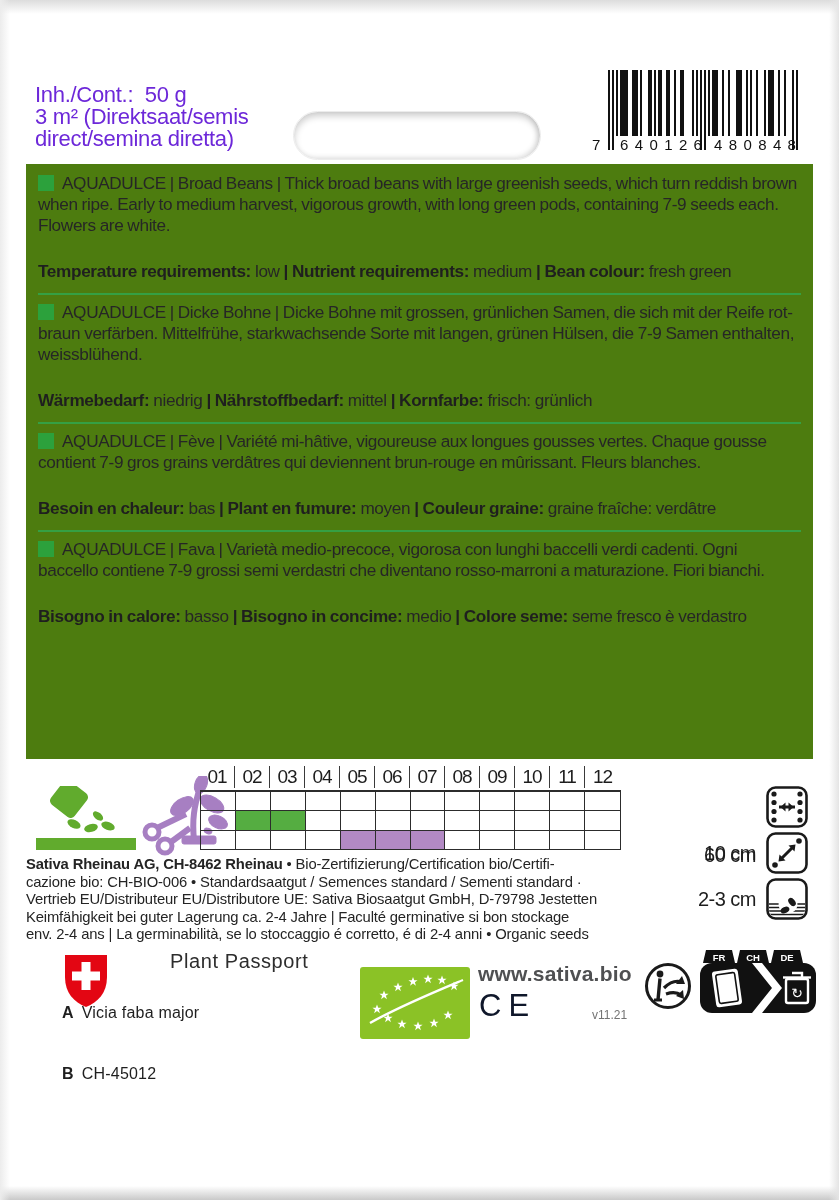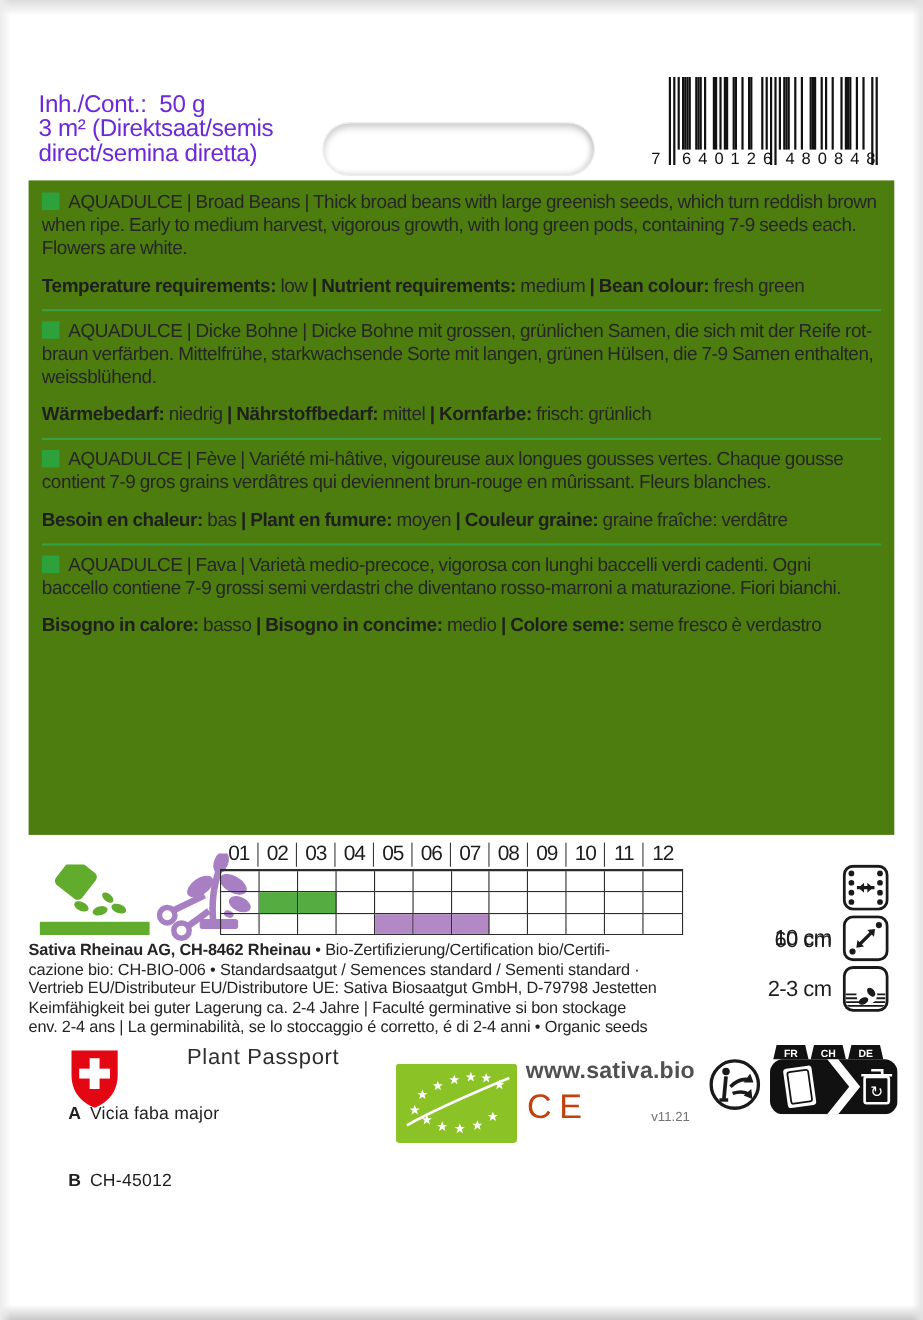--- a/index.html
+++ b/index.html
@@ -46,21 +46,21 @@
   .barcode .digits.g2 { left:126px; width:82px; }
 
   
   .lang-panel { position:absolute; left:26px; top:164px; width:787px; height:595px;
     background:#4d7c0f; padding:2px 10px; }
   .lang-section { padding:7px 2px 11px 2px; }
   .lang-desc { font-size:17.2px; line-height:21px; letter-spacing:-0.35px;
     word-spacing:-0.5px; color:#262626; }
   .bullet { display:inline-block; width:16px; height:16px; background:#2ca13c;
     margin-right:8px; vertical-align:-2px; }
-  .lang-attrs { margin-top:13px; font-size:17.2px; line-height:21px;
+  .lang-attrs { margin-top:25px; font-size:17.2px; line-height:21px;
     letter-spacing:-0.35px; word-spacing:-0.5px; }
   .lang-attrs b { font-weight:bold; color:#1f1f1f; }
   .lang-sep { border:none; border-top:2.5px solid #35a044; margin:0 2px; }
 
   
   .cal-header { position:absolute; left:200px; top:766px; width:420px; height:24px;
     display:flex; }
   .cal-header .mcell { width:35px; height:22px; line-height:22px; text-align:center;
     font-size:19px; letter-spacing:-1px; color:#1d1d1d;
     border-right:1.5px solid #3a3a3a; }
@@ -98,21 +98,21 @@
     letter-spacing:0.6px; color:#2d2d2d; }
   .pp-line { position:absolute; left:62px; font-size:16px; color:#1f1f1f;
     letter-spacing:0.2px; }
   .pp-a { top:1004px; } .pp-b { top:1029px;margin-top:36px; }
   .pp-line b { font-weight:bold; margin-right:8px; }
 
   
   .eu-logo { position:absolute; left:360px; top:967px; }
   .website { position:absolute; left:478px; top:962px; font-size:21px; font-weight:bold;
     color:#4f5052; letter-spacing:0.2px; }
-  .ce-mark { position:absolute; left:479px; top:988px; font-size:31px; color:#c2410c;
+  .ce-mark { position:absolute; left:479px; top:988px; font-size:31px; color:#0f172a;
     letter-spacing:7px; font-weight:400; }
   .version { position:absolute; left:592px; top:1008px; font-size:12px; color:#737373; }
   .triman { position:absolute; left:644px; top:962px; }
   .sorting-badge { position:absolute; left:700px; top:949px; }
 </style>
 </head>
 <body>
 
 <div class="edge edge-top"></div>
 <div class="edge edge-bottom"></div>

